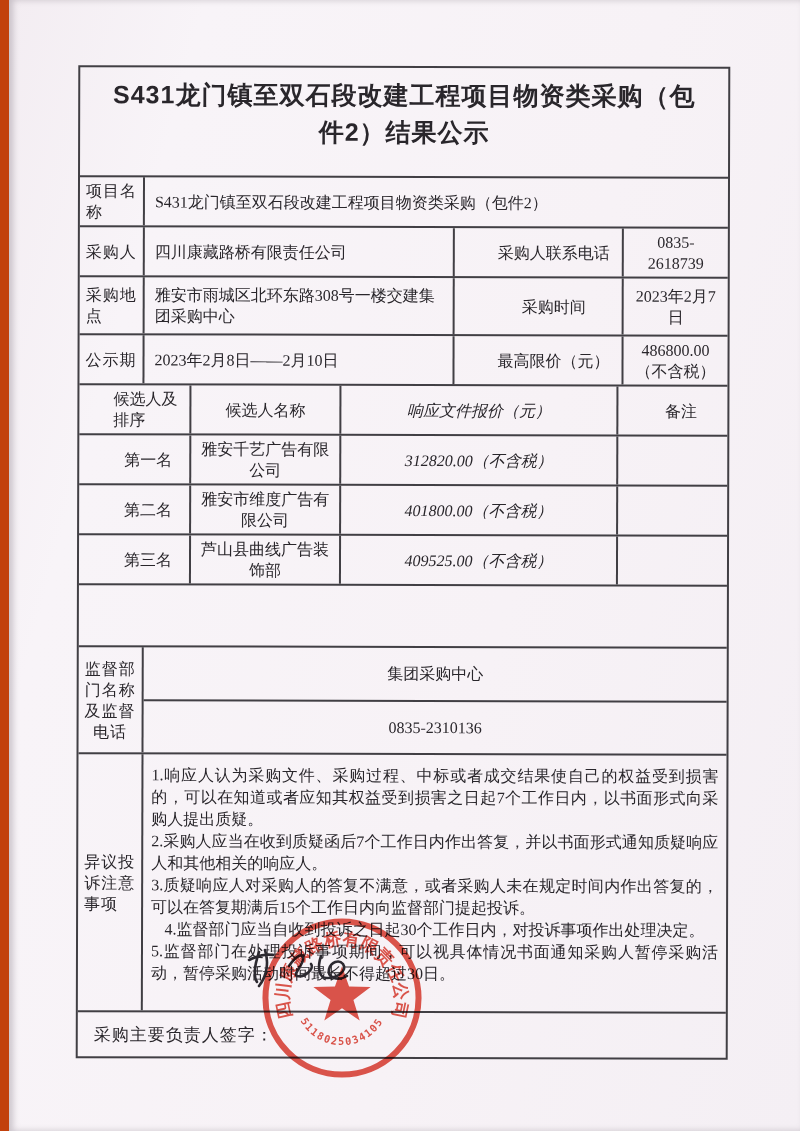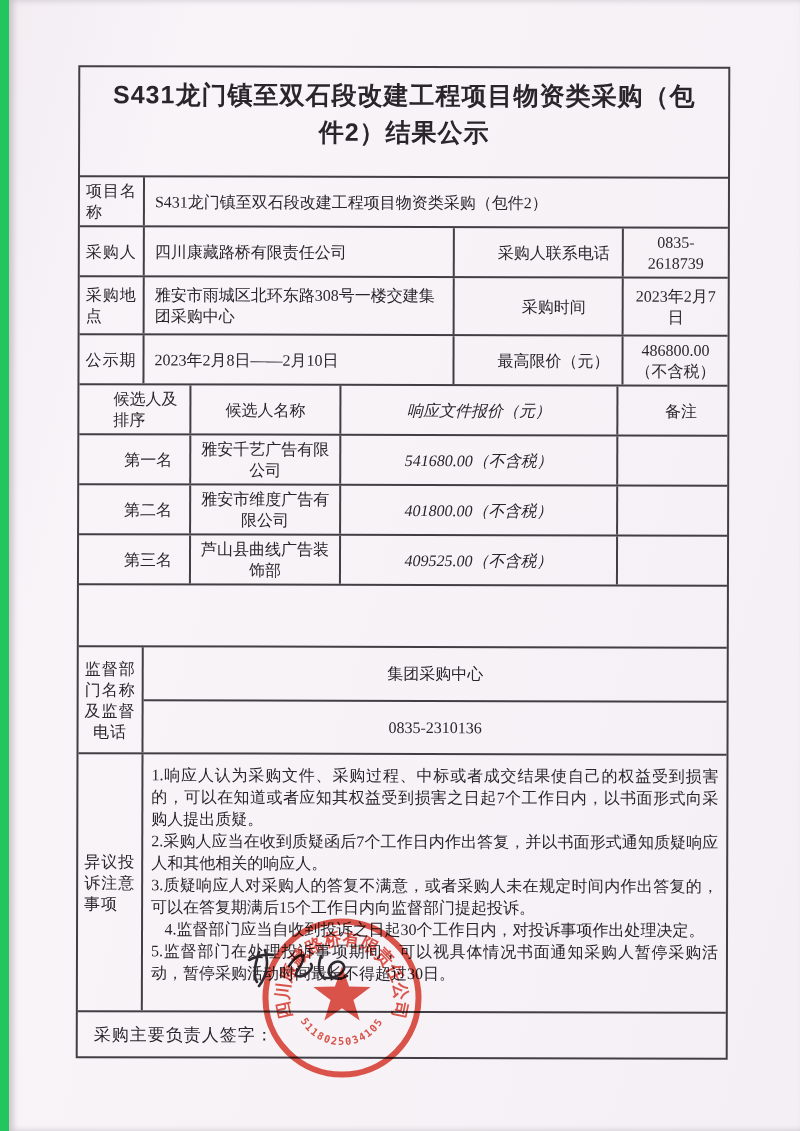--- a/index.html
+++ b/index.html
@@ -9,21 +9,21 @@
     --stamp:#dc3f33;
   }
   *{box-sizing:border-box;margin:0;padding:0;}
   html,body{width:800px;height:1131px;}
   body{
     font-family:"Liberation Serif","DejaVu Serif",serif;
     color:var(--ink);
     background:#d9d5d9;
     overflow:hidden;
   }
-  .page{position:relative;width:800px;height:1131px;background:#22c55e;}
+  .page{position:relative;width:800px;height:1131px;background:#c2410c;}
   .paper{
     position:absolute;left:9px;top:0;right:0;bottom:0;
     background:linear-gradient(105deg,#f3edf2 0%,#f8f4f8 18%,#f7f2f6 60%,#f4eff4 100%);
     box-shadow:inset 4px 0 6px rgba(120,110,120,.35);
   }
   .doc-table{
     position:absolute;left:68px;top:66px;width:652px;
     border:2px solid var(--line);
     background:transparent;
     transform:rotate(0.15deg);
@@ -130,21 +130,21 @@
       <div class="row r-cand-h">
         <div class="cell c-rank">候选人及排序</div>
         <div class="cell center c-name">候选人名称</div>
         <div class="cell center c-price">响应文件报价（元）</div>
         <div class="cell center c-remark">备注</div>
       </div>
 
       <div class="row r-cand">
         <div class="cell center c-rank">第一名</div>
         <div class="cell center c-name">雅安千艺广告有限公司</div>
-        <div class="cell center c-price">541680.00（不含税）</div>
+        <div class="cell center c-price">312820.00（不含税）</div>
         <div class="cell center c-remark"></div>
       </div>
 
       <div class="row r-cand">
         <div class="cell center c-rank">第二名</div>
         <div class="cell center c-name">雅安市维度广告有限公司</div>
         <div class="cell center c-price">401800.00（不含税）</div>
         <div class="cell center c-remark"></div>
       </div>
 

